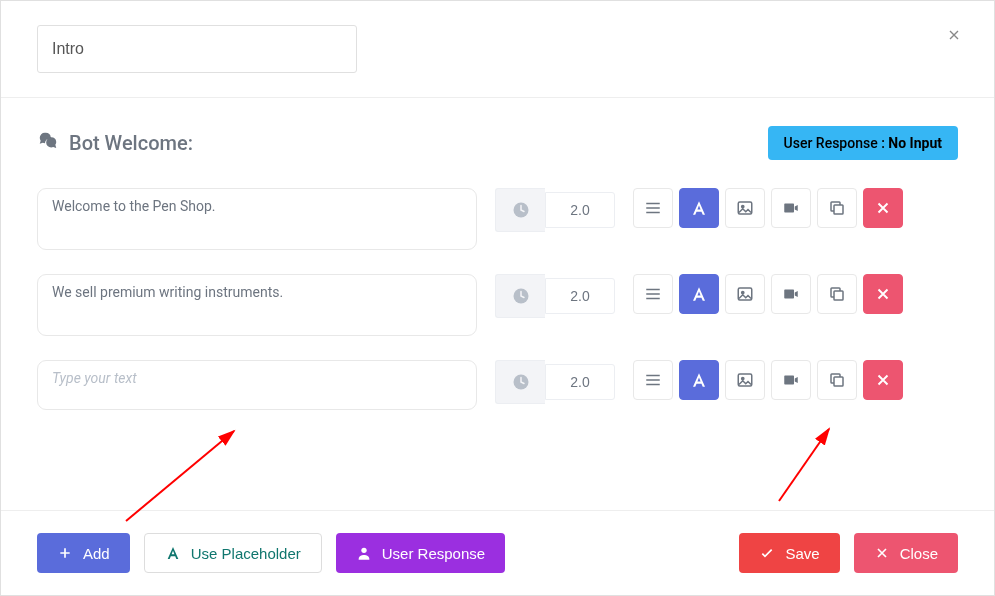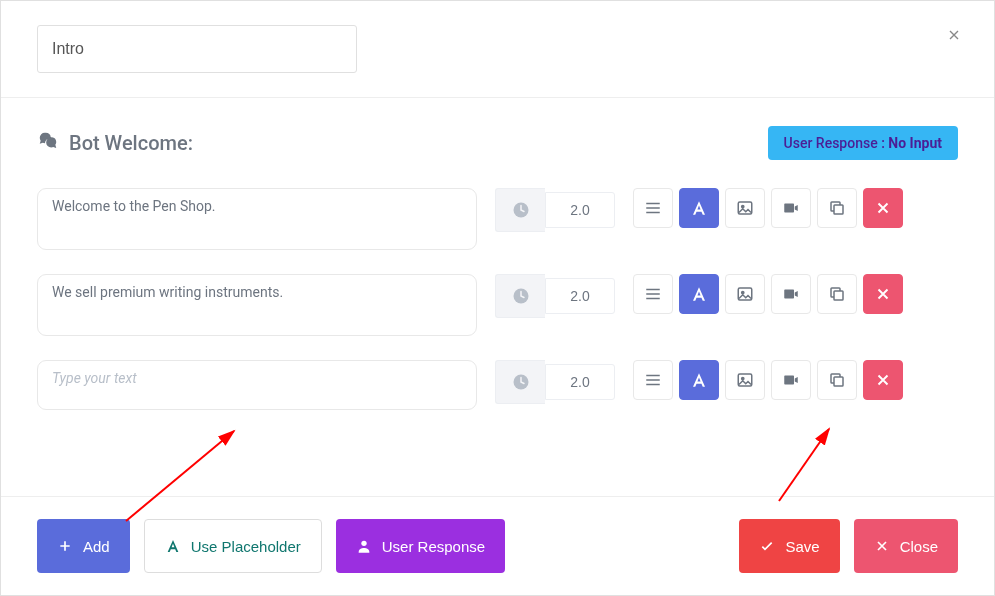--- a/index.html
+++ b/index.html
@@ -62,21 +62,21 @@
   display: flex;
   align-items: center;
   gap: 10px;
   font-size: 20px;
   font-weight: 500;
   color: #6d7580;
 }
 .section-title .icon { color: #6d7580; }
 .badge-resp {
   background: #36b6f4;
-  color: #4c1d95;
+  color: #000000;
   padding: 9px 16px;
   border-radius: 4px;
   font-size: 14px;
   font-weight: 500;
   cursor: pointer;
   margin-left: 12px;
 }
 .badge-resp .nb { font-weight: 700; }
 .rows { display: flex; flex-direction: column; gap: 24px; }
 .row {
@@ -156,21 +156,21 @@
 .icon-btn svg { width: 18px; height: 18px; }
 .footer {
   border-top: 1px solid #eee;
   padding: 22px 36px;
   display: flex;
   justify-content: space-between;
   align-items: center;
 }
 .footer-left, .footer-right { display: flex; gap: 14px; }
 .btn {
-  height: 54px;
+  height: 40px;
   padding: 12px 20px;
   border-radius: 4px;
   font-size: 15px;
   font-weight: 500;
   display: flex;
   align-items: center;
   gap: 10px;
   cursor: pointer;
   border: none;
 }

